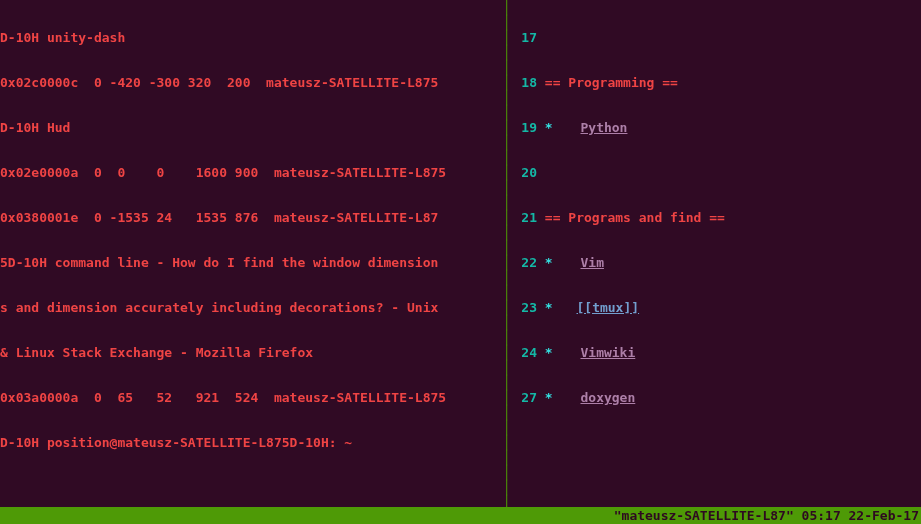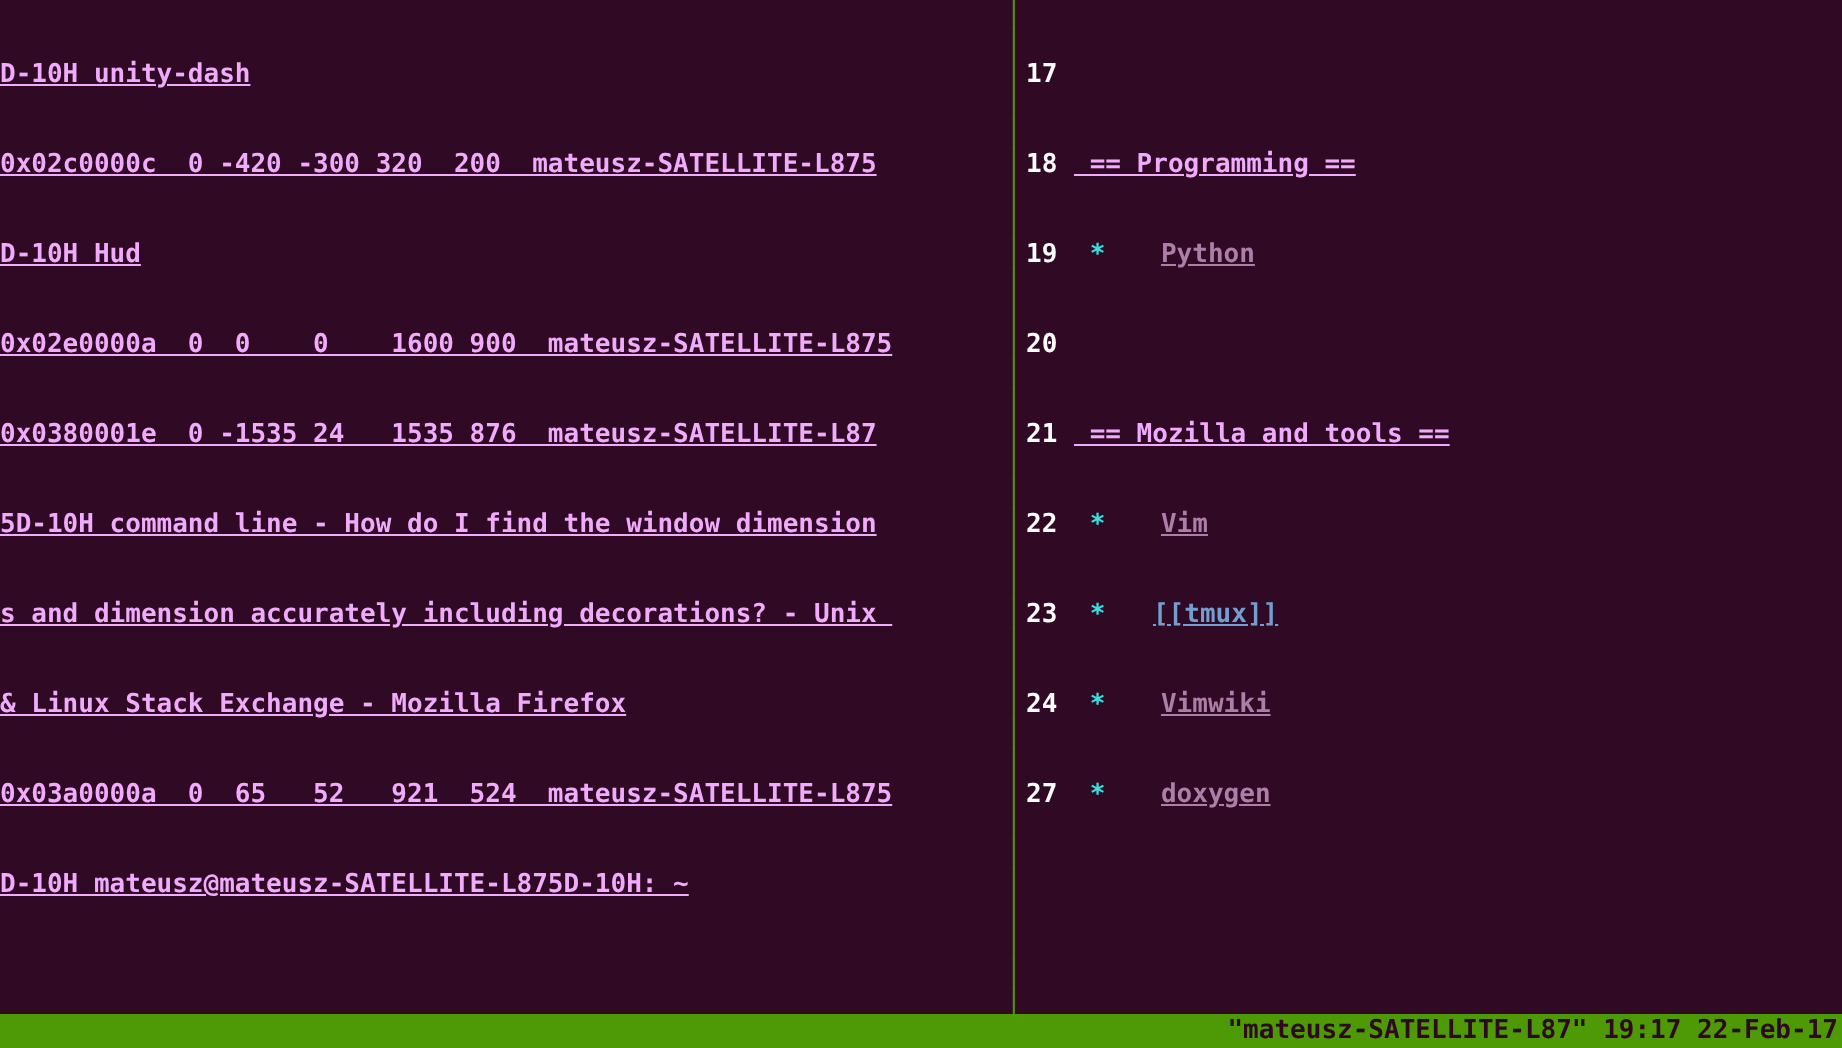--- a/index.html
+++ b/index.html
@@ -50,47 +50,47 @@
     overflow: hidden;
   }
   .status .r {
     position: absolute;
     right: 2px;
     top: 0;
     height: 17px;
   }
 
   
-  .wh { color: #f0abfc; text-decoration: underline; }
+  .wh { color: #ef4444; }
   .bl { color: #729fcf; margin-left: 16px; }
   .ma { color: #ad7fa8; margin-left: 20px; } 
 
   .u { text-decoration: underline; }
 
   .ln { display: block; height: 15px; white-space: pre; }
 
-  .gln { color: #ffffff; display: inline-block; width: 24px; }
+  .gln { color: #14b8a6; display: inline-block; width: 24px; text-align: right; }
   .gstar { color: #34e2e2; }
 </style>
 </head>
 <body>
 
 <div class="screen">
 
   <div class="pane pane-left">
     <span class="ln wh">D-10H unity-dash</span>
     <span class="ln wh">0x02c0000c  0 -420 -300 320  200  mateusz-SATELLITE-L875</span>
     <span class="ln wh">D-10H Hud</span>
     <span class="ln wh">0x02e0000a  0  0    0    1600 900  mateusz-SATELLITE-L875</span>
     <span class="ln wh">0x0380001e  0 -1535 24   1535 876  mateusz-SATELLITE-L87</span>
     <span class="ln wh">5D-10H command line - How do I find the window dimension</span>
     <span class="ln wh">s and dimension accurately including decorations? - Unix </span>
     <span class="ln wh">&amp; Linux Stack Exchange - Mozilla Firefox</span>
     <span class="ln wh">0x03a0000a  0  65   52   921  524  mateusz-SATELLITE-L875</span>
-    <span class="ln wh">D-10H mateusz@mateusz-SATELLITE-L875D-10H: ~</span>
+    <span class="ln wh">D-10H position@mateusz-SATELLITE-L875D-10H: ~</span>
     
     
     
     
 
     
     
     
     
 
@@ -142,21 +142,21 @@
 │
 │
 │
 │</div>
 
   <div class="pane pane-right">
     <span class="ln"><span class="gln">17</span><span> </span></span>
     <span class="ln"><span class="gln">18</span><span class="wh"> == Programming ==</span></span>
     <span class="ln"><span class="gln">19</span><span> </span><span class="gstar">*</span><span> </span><span class="ma u">Python</span></span>
     <span class="ln"><span class="gln">20</span><span> </span></span>
-    <span class="ln"><span class="gln">21</span><span class="wh"> == Mozilla and tools ==</span></span>
+    <span class="ln"><span class="gln">21</span><span class="wh"> == Programs and find ==</span></span>
     <span class="ln"><span class="gln">22</span><span> </span><span class="gstar">*</span><span> </span><span class="ma u">Vim</span></span>
     <span class="ln"><span class="gln">23</span><span> </span><span class="gstar">*</span><span> </span><span class="bl u">[[tmux]]</span></span>
     <span class="ln"><span class="gln">24</span><span> </span><span class="gstar">*</span><span> </span><span class="ma u">Vimwiki</span></span>
     <span class="ln"><span class="gln">27</span><span> </span><span class="gstar">*</span><span> </span><span class="ma u">doxygen</span></span>
     
     
     
     
     
     
@@ -169,16 +169,16 @@
     
     
     
     
     
     
   </div>
 
   <div class="status">
     
-    <span class="r"><span>"mateusz-SATELLITE-L87"</span> <span>19:17</span> <span>22-Feb-17</span></span>
+    <span class="r"><span>"mateusz-SATELLITE-L87"</span> <span>05:17</span> <span>22-Feb-17</span></span>
   </div>
 
 </div>
 
 </body></html>

